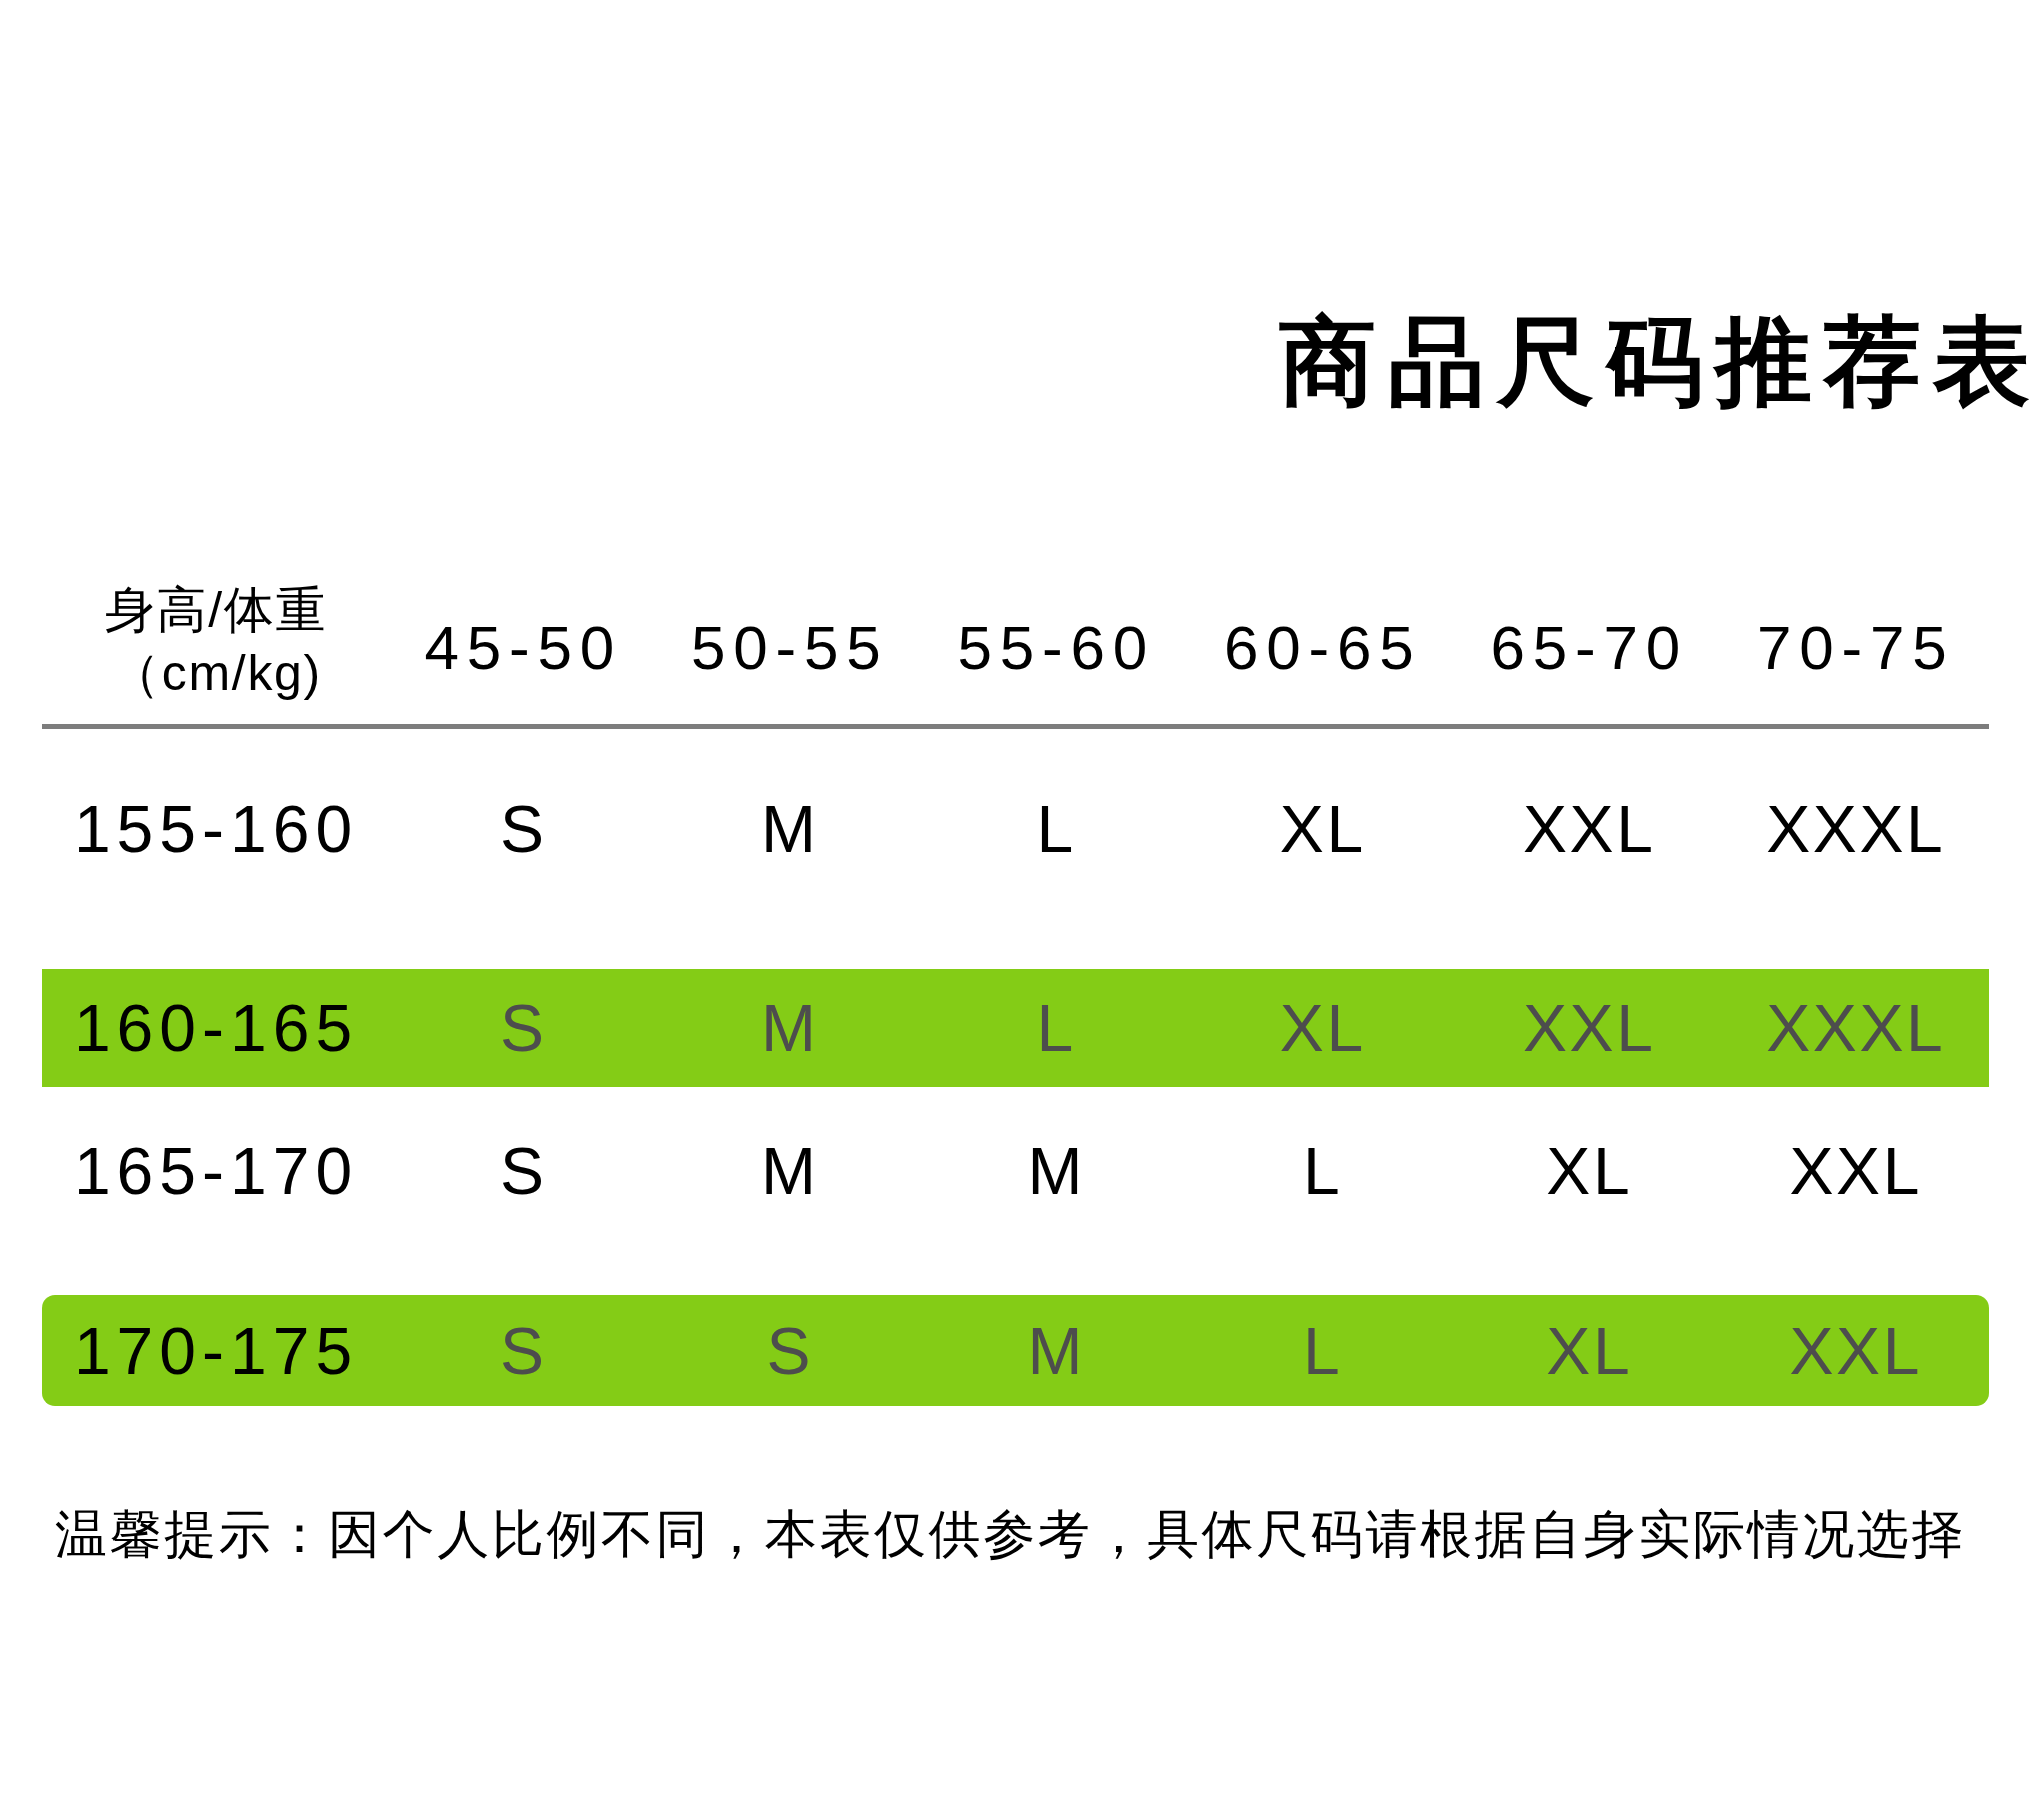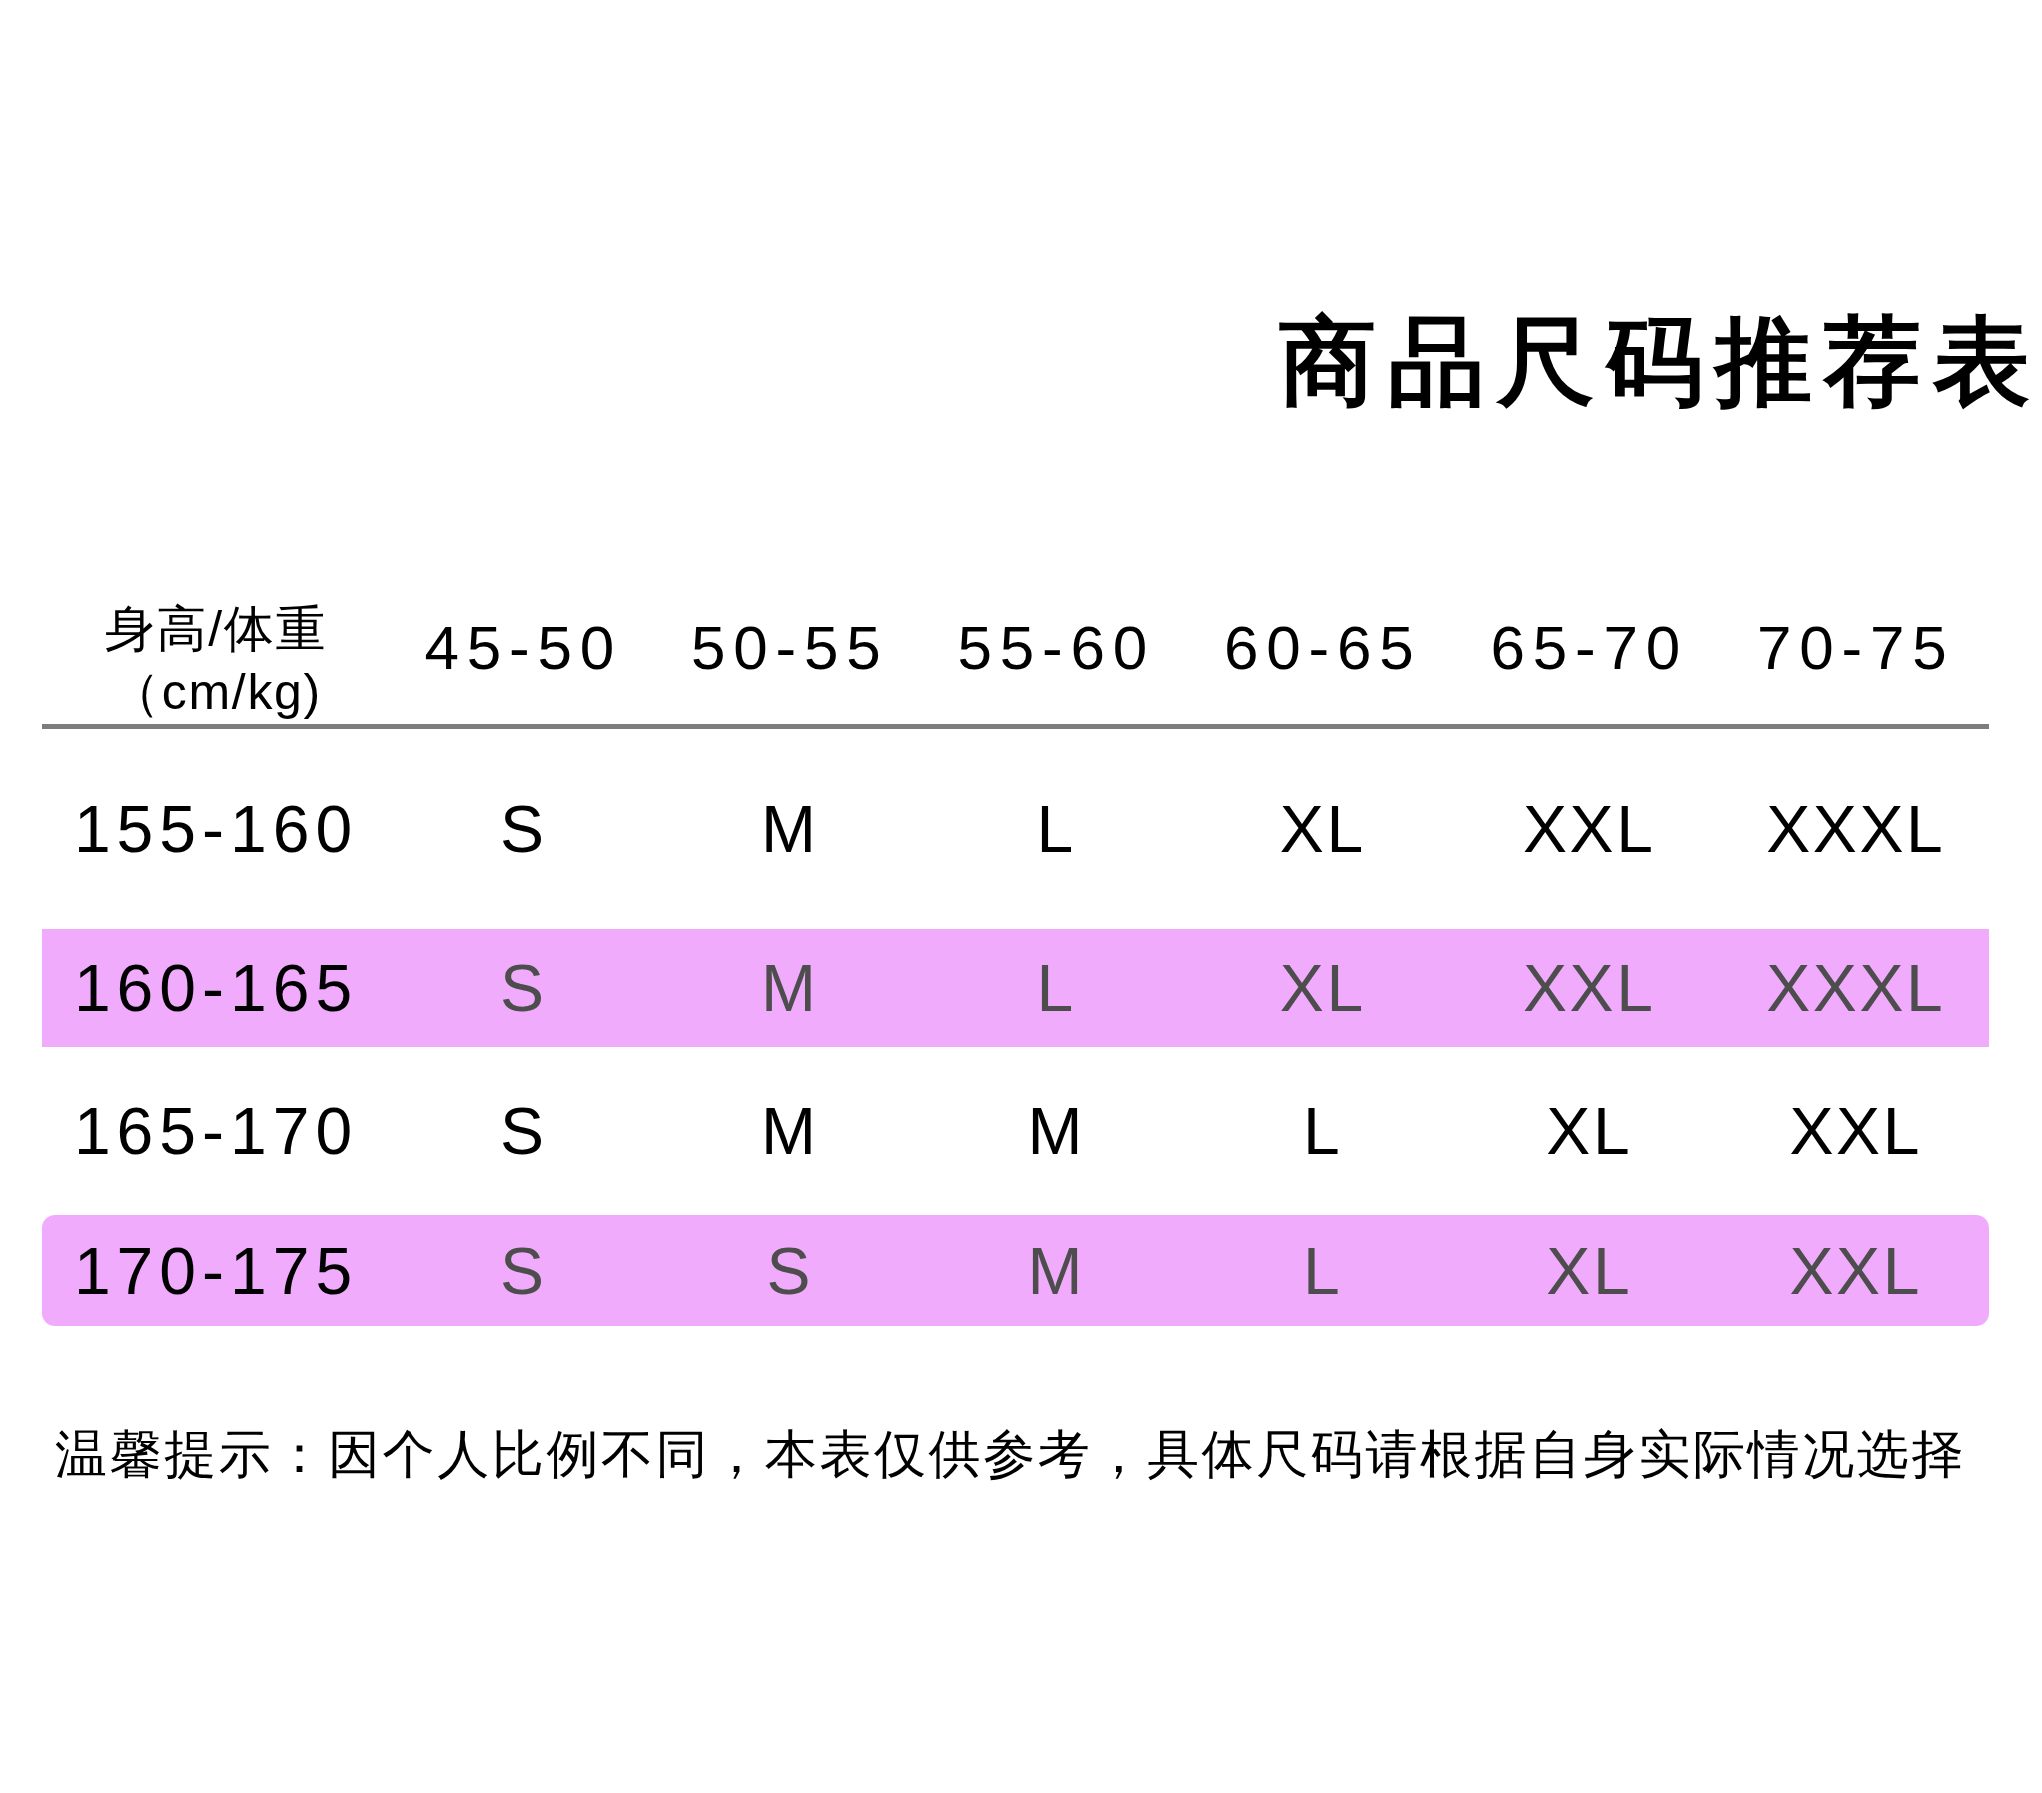--- a/index.html
+++ b/index.html
@@ -36,20 +36,21 @@
     display: grid;
     grid-template-columns: 348px repeat(6, 1fr);
     align-items: end;
     height: 163px;
   }
   .corner {
     text-align: center;
     font-size: 50px;
     line-height: 1.26;
     letter-spacing: 1.7px;
+    padding-bottom: 19px;
   }
   .weight-header {
     text-align: center;
     font-size: 62px;
     letter-spacing: 7.8px;
     line-height: 1;
     padding-bottom: 45px;
   }
   .header-divider {
     height: 5.2px;
@@ -57,21 +58,21 @@
   }
   .row {
     display: grid;
     grid-template-columns: 348px repeat(6, 1fr);
     align-items: center;
   }
   .row.r0 { height: 200px; }
   .row.r1 { height: 118px; }
   .row.r2 { height: 168px; }
   .row.r3 { height: 111px; border-radius: 13px; }
-  .row.gray { background: #f0abfc; }
+  .row.gray { background: #84cc16; margin-top: 40px; }
   .height-label {
     text-align: center;
     font-size: 66px;
     letter-spacing: 6px;
     line-height: 1;
     color: #000000;
   }
   .size-cell {
     text-align: center;
     font-size: 66px;

